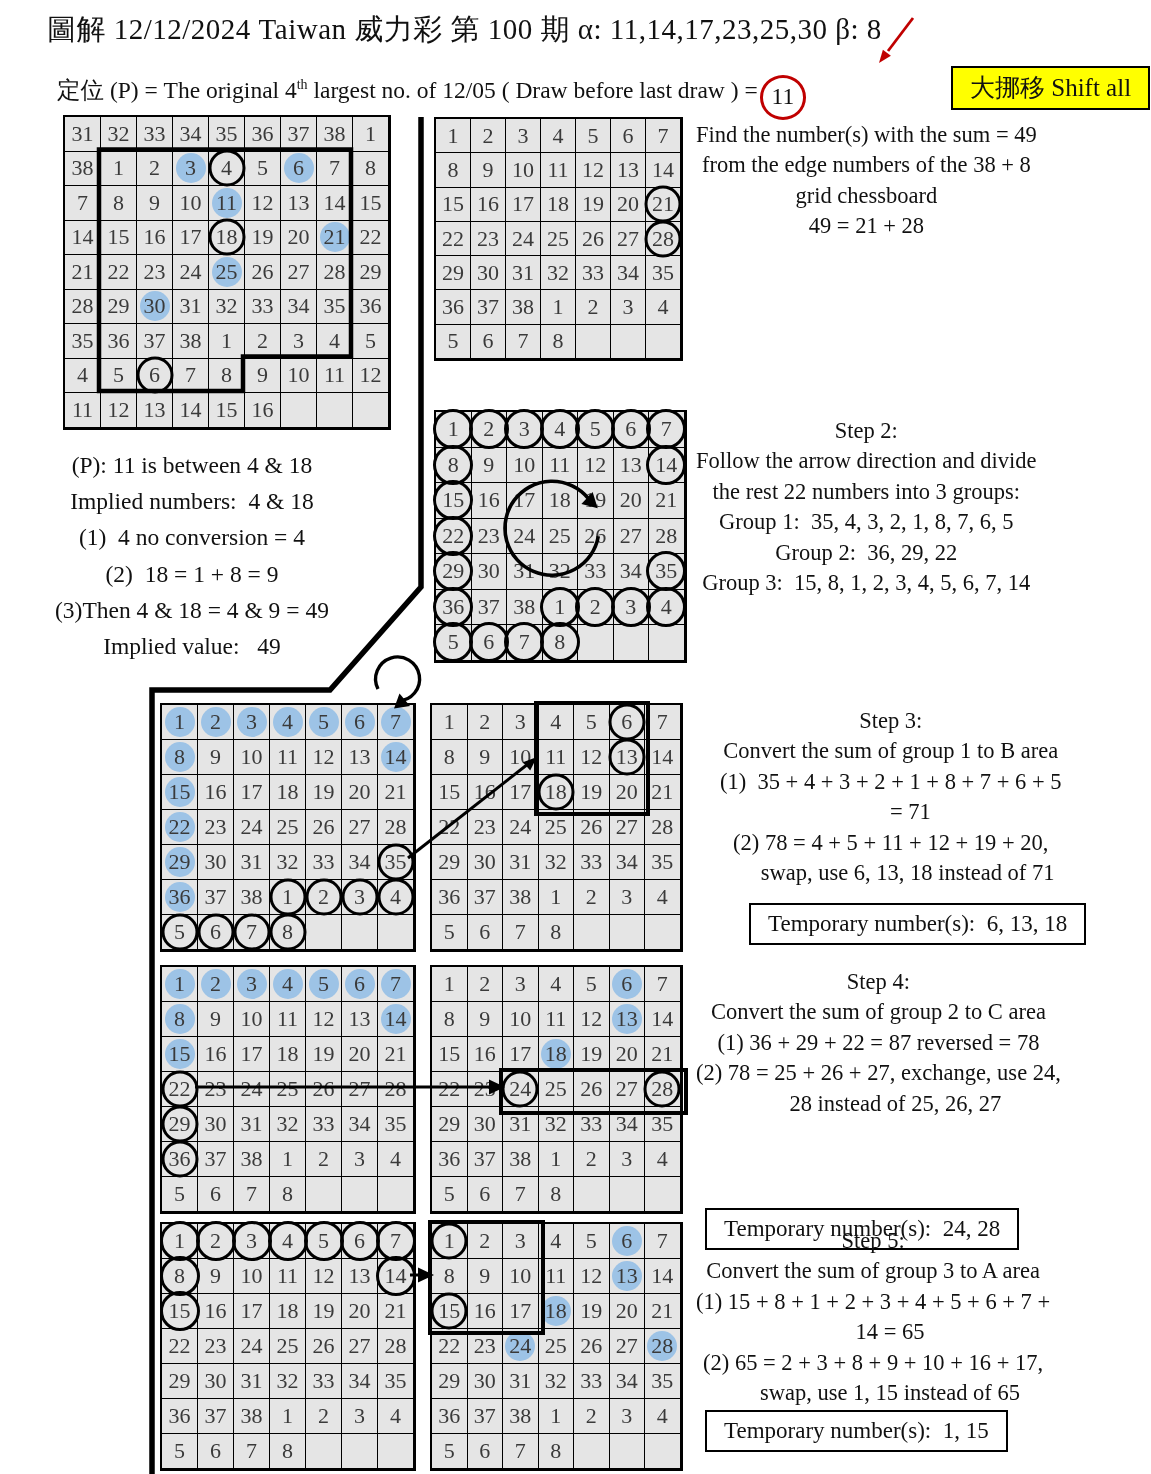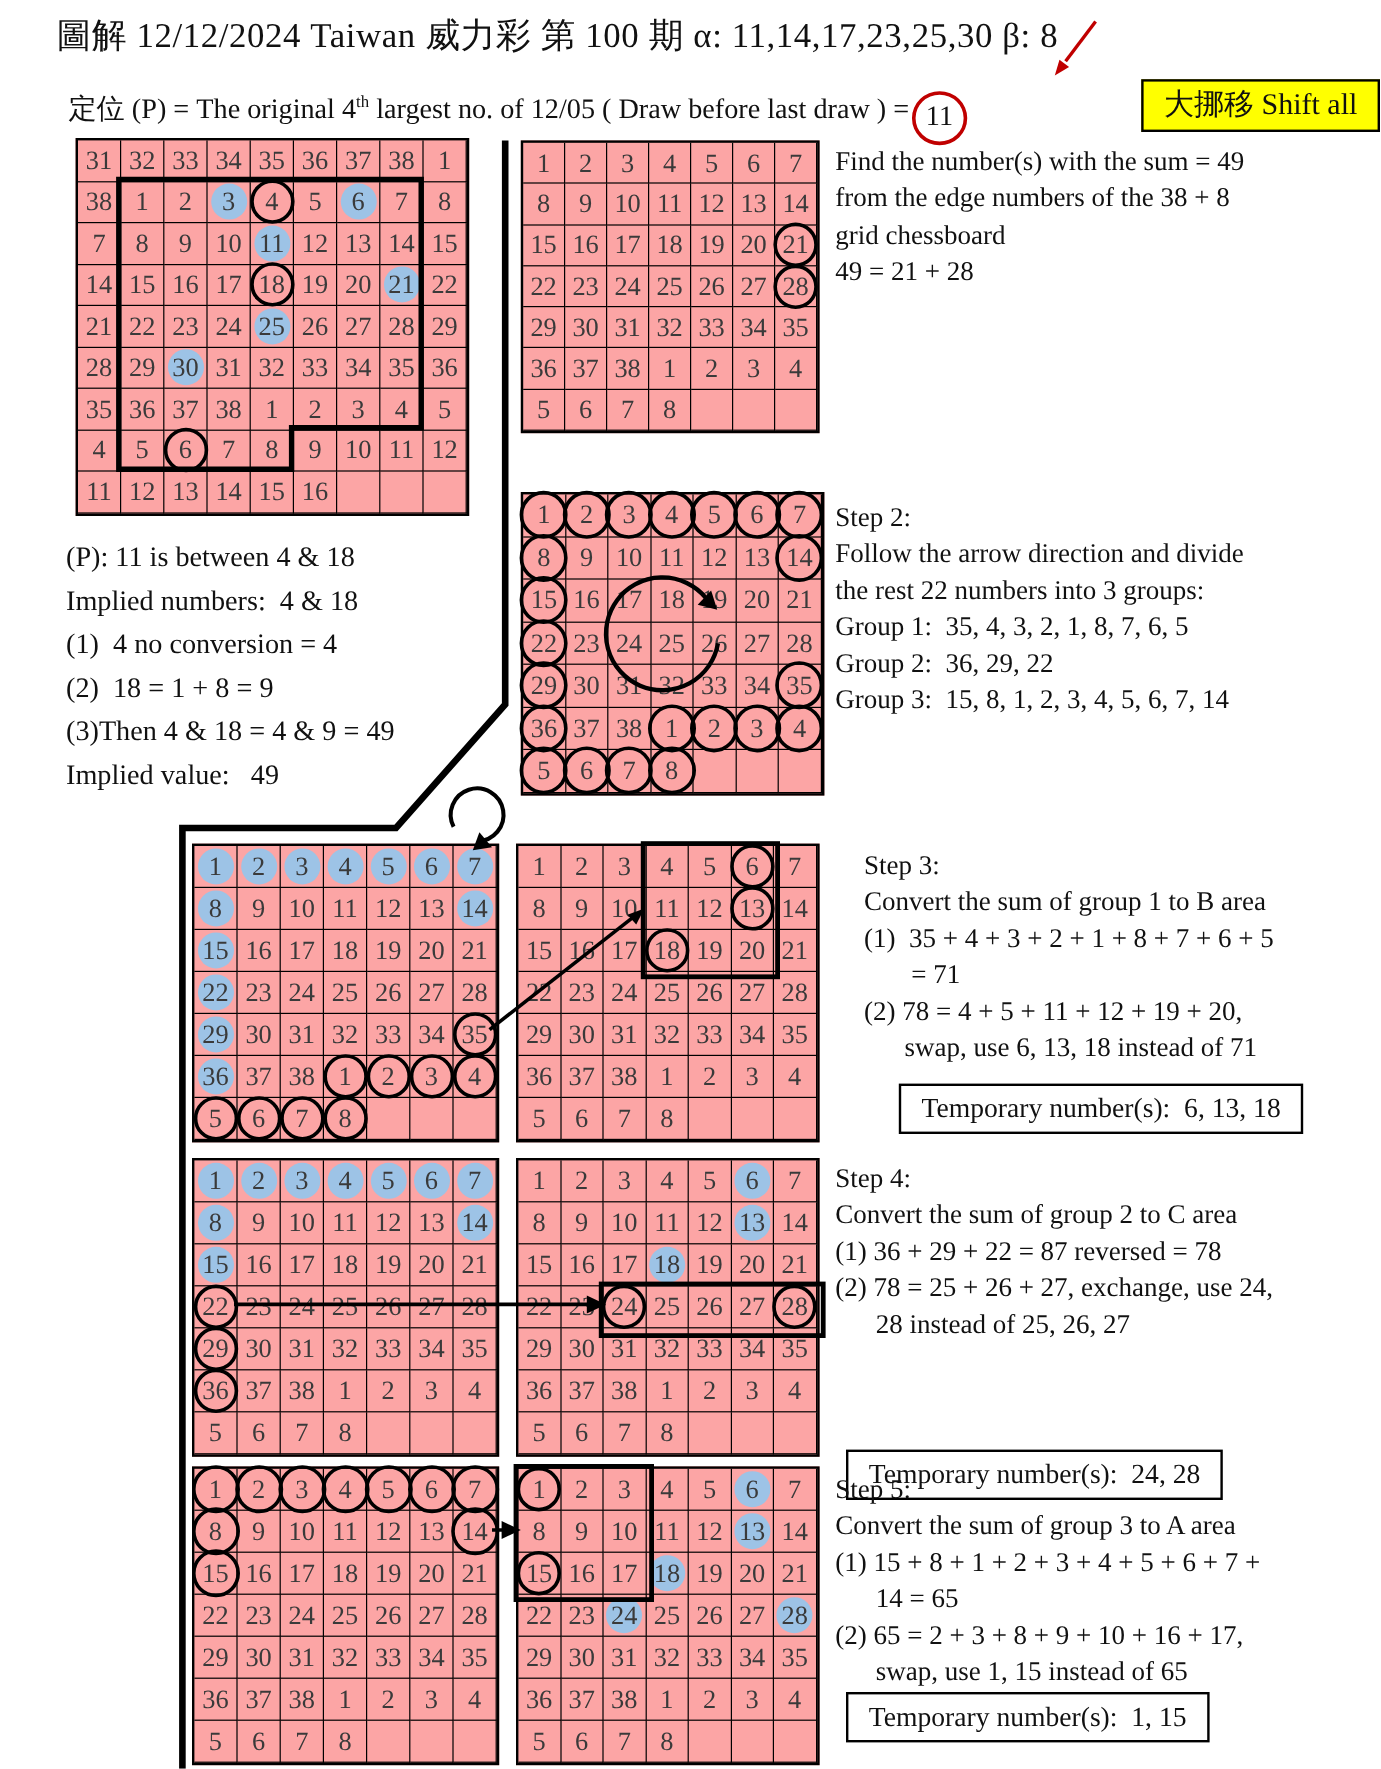--- a/index.html
+++ b/index.html
@@ -7,21 +7,21 @@
        font-family:"Liberation Serif","DejaVu Serif",serif;color:#111;overflow:hidden;}
   .abs{position:absolute;}
   .title{left:47px;top:10px;font-size:29px;letter-spacing:.5px;white-space:pre;}
   .subtitle{left:57px;top:74px;font-size:23.5px;white-space:pre;}
   .subtitle sup{font-size:14px;}
   .red-ellipse{display:inline-block;border:3px solid var(--red);border-radius:50%;
                padding:5px 9px 7px 9px;margin:-8px -4px;vertical-align:-6px;}
   .shift-box{left:929px;top:66px;height:40px;line-height:40px;padding:0 17px;
              background:var(--yellow);border:2px solid #000;font-size:25px;margin-left:22px;}
   
-  .grid{position:absolute;display:grid;border:2px solid #000;background:#fca5a5;}
+  .grid{position:absolute;display:grid;border:2px solid #000;background:#e5e5e5;}
   .cell{width:var(--cw);height:var(--ch);box-sizing:border-box;
         border-right:1.4px solid #000;border-bottom:1.4px solid #000;
         display:flex;align-items:center;justify-content:center;
         font-size:22px;color:#3a3a3a;position:relative;z-index:0;}
   .cell span{position:relative;}
   .cell.blue::before{content:"";position:absolute;left:50%;top:50%;transform:translate(-50%,-50%);
         width:30px;height:30px;border-radius:50%;background:var(--blue);z-index:-1;}
   .cell.ring::after{content:"";position:absolute;left:50%;top:50%;transform:translate(-50%,-50%);
         width:31px;height:31px;border-radius:50%;border:3px solid #000;}
   .big-rings .cell.ring::after{width:34px;height:34px;border-width:3.4px;}
@@ -32,21 +32,21 @@
   .g-s3r  {--cw:35.5px;--ch:35px;  left:430px;top:703px;}
   .g-s4l  {--cw:36px;  --ch:35px;  left:160px;top:965px;}
   .g-s4r  {--cw:35.5px;--ch:35px;  left:430px;top:965px;}
   .g-s5l  {--cw:36px;  --ch:35px;  left:160px;top:1222px;}
   .g-s5r  {--cw:35.5px;--ch:35px;  left:430px;top:1222px;}
   .area-rect{position:absolute;border:4px solid #000;pointer-events:none;}
   #area-b{left:534px;top:701px;width:108px;height:107px;}
   #area-c{left:499px;top:1068px;width:181px;height:39px;}
   #area-a{left:428px;top:1220px;width:109px;height:107px;}
   
-  .tblock{position:absolute;font-size:22.5px;}
+  .tblock{position:absolute;font-size:22.5px;text-align:center;}
   .tline{white-space:pre;line-height:30.4px;}
   .pblock .tline{line-height:36.2px;font-size:23.5px;}
   #find-text{left:696px;top:120px;}
   #p-block{left:55px;top:447px;}
   #step2-text{left:696px;top:416px;}
   #step3-text{left:720px;top:706px;}
   #step4-text{left:696px;top:967px;}
   #step5-text{left:696px;top:1226px;}
   .temp-box{position:absolute;border:2.5px solid #000;font-size:23px;
             padding:6px 17px;white-space:pre;}

